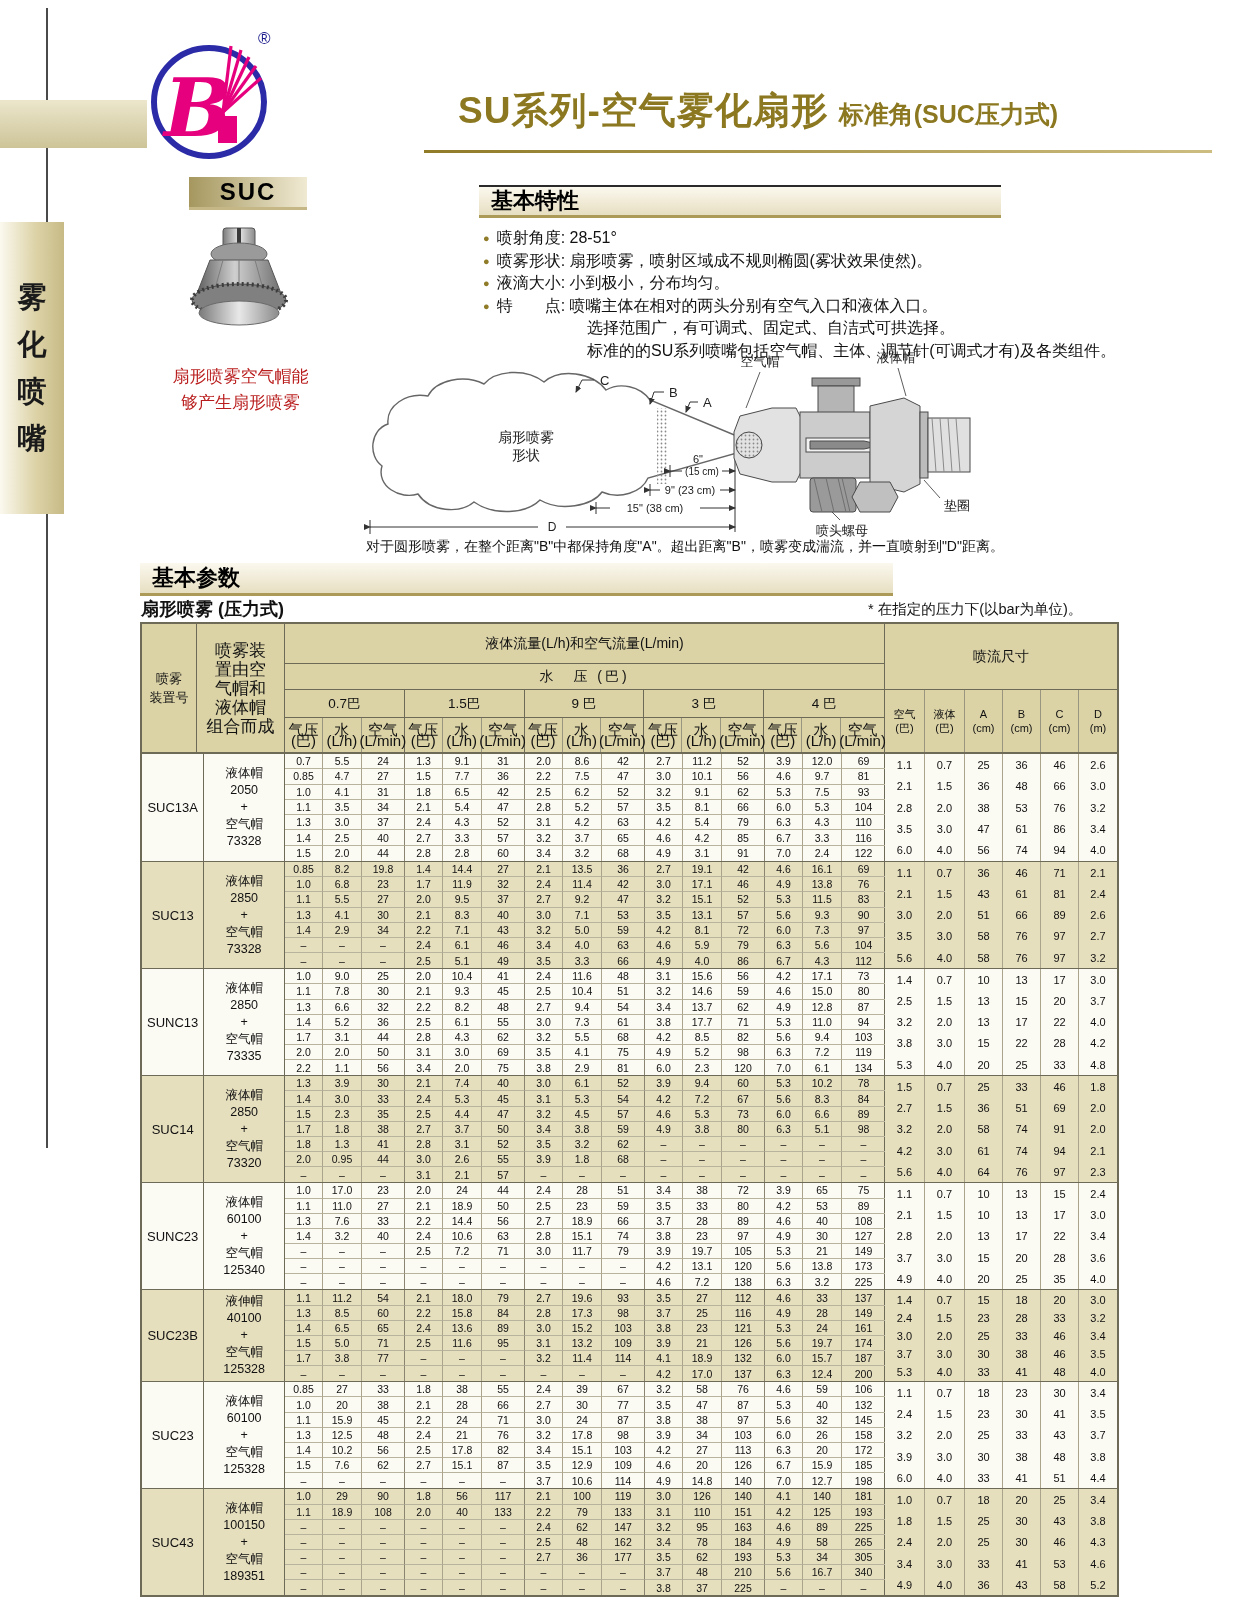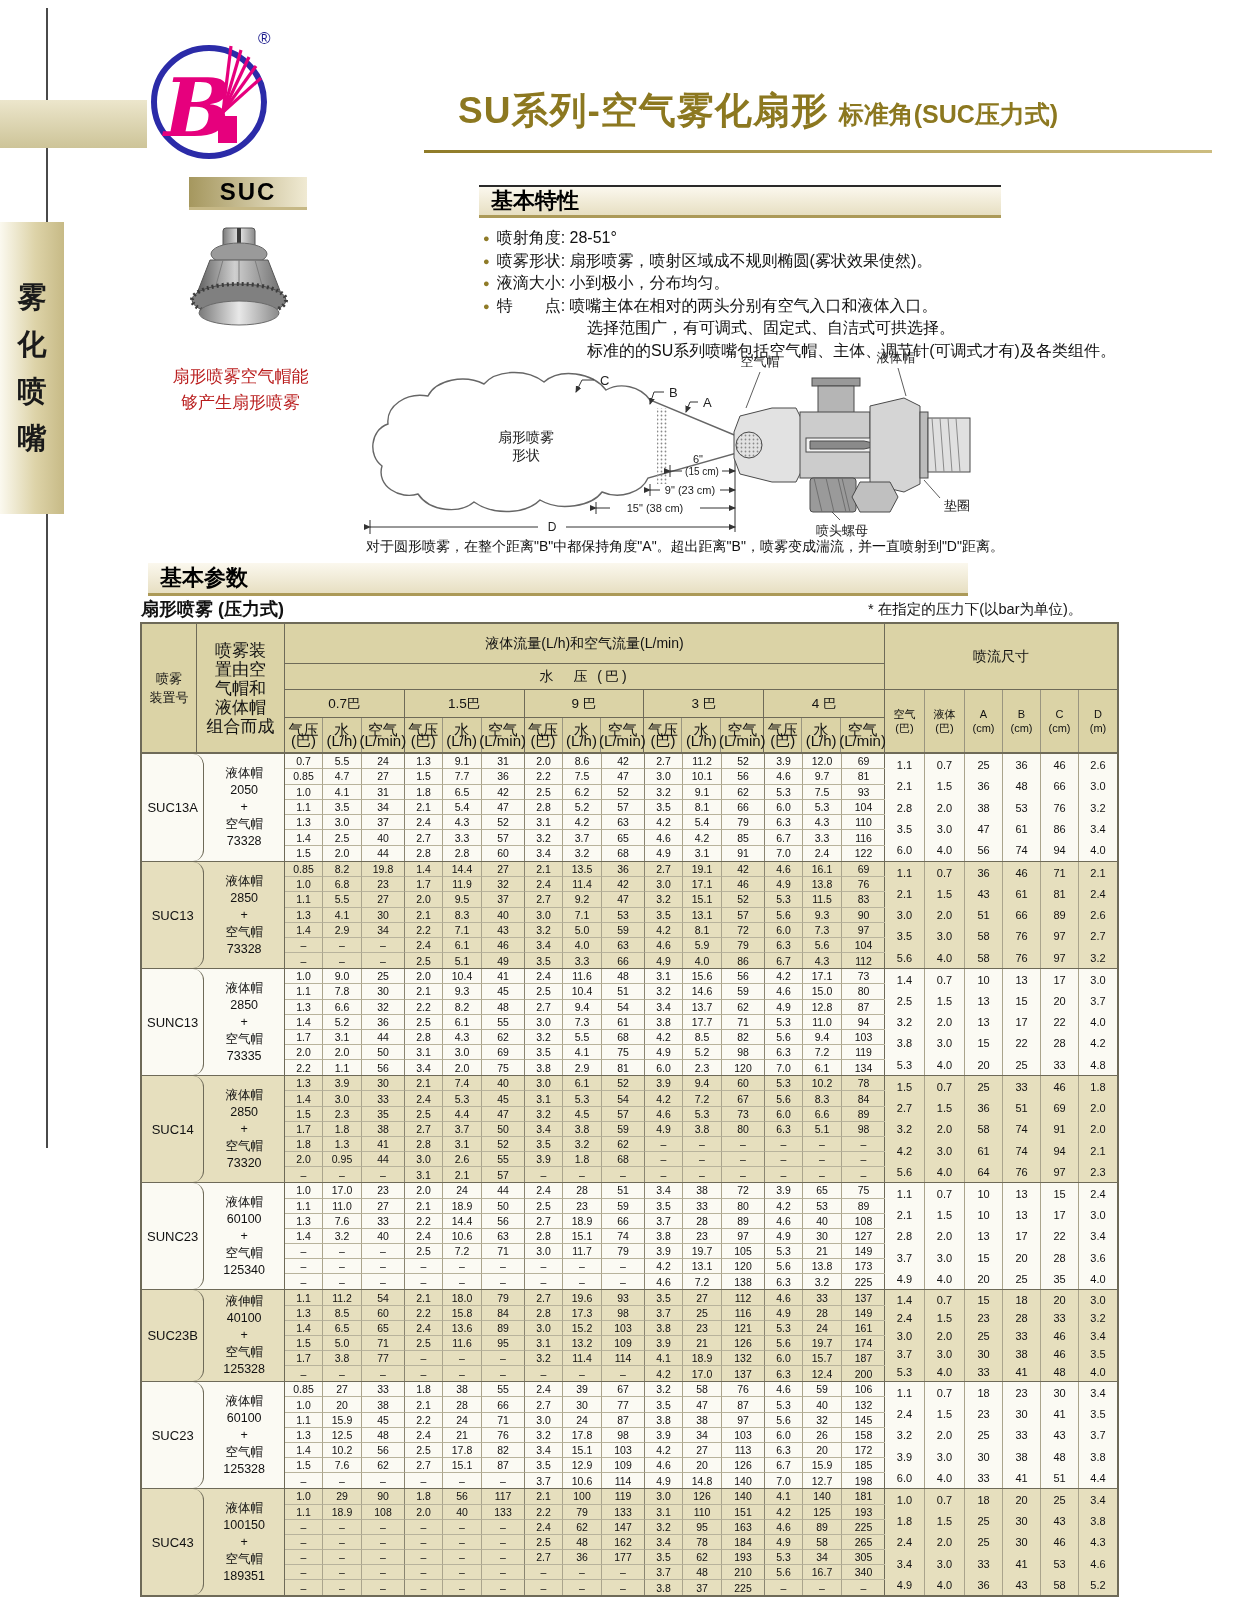--- a/index.html
+++ b/index.html
@@ -29,21 +29,21 @@
              border-bottom:3px solid #c6b886;
              display:flex; align-items:center; justify-content:center;
              font-size:24px; font-weight:bold; color:#000; letter-spacing:2px; }
 
   .sec-bar { position:absolute; height:33px; box-sizing:border-box;
              background:linear-gradient(to bottom,#fbf8ee,#e7dfc2);
              border-bottom:3px solid #ac9a58;
              display:flex; align-items:center; padding-left:12px;
              font-size:22px; font-weight:bold; color:#000; }
   #feat-bar { left:479px; top:185px; width:522px; border-top:2px solid #2a2a2a; }
-  #param-bar { left:148px; top:563px; width:820px; }
+  #param-bar { left:140px; top:563px; width:753px; }
 
   .features { position:absolute; left:483px; top:227px; width:710px; font-size:16px; }
   .feat-line { display:flex; line-height:22.5px; }
   .feat-line .bullet { color:#8f7b28; margin-right:7px; font-size:11px; line-height:22.5px; }
   .feat-line.cont { padding-left:104px; }
 
   .photo { position:absolute; left:183px; top:220px; }
   .photo-caption { position:absolute; left:143px; top:344px; width:195px; text-align:center;
                    font-size:17px; line-height:26px; color:#b91c1c;margin-top:20px; }
 
@@ -75,21 +75,21 @@
   .h-spray { width:232px; display:flex; flex-direction:column; }
   .h-spray-title { height:66px; border-bottom:1px solid #6e6a58; font-size:14px; }
   .h-spray-cols { flex:1; display:flex; }
   .h-spray-cols > div { border-right:1px solid #9a957f; font-size:11px; line-height:14px; white-space:pre-line; }
   .h-spray-cols > div:last-child { border-right:none; }
 
   .pt-group { display:flex; background:#fbfaf3; }
   .pt-group + .pt-group { border-top:1px solid #6e6a58; }
   .pt-group.shaded { background:#e6dfbe; }
   .g-id  { width:68px; border-right:1px solid #6e6a58; display:flex; align-items:center;
-           justify-content:center; font-size:13px;border-radius:11px; }
+           justify-content:center; font-size:13px; }
   .g-cap { width:88px; border-right:1px solid #6e6a58; display:flex; flex-direction:column;
            align-items:center; justify-content:center; font-size:12.5px; line-height:17px; }
   .g-flow { width:600px; border-right:1px solid #6e6a58; display:grid;
             grid-template-columns:38px 39px 43px 38px 39px 43px 38px 39px 43px 38px 39px 43px 38px 39px 43px;
             grid-auto-rows:1fr; }
   .fc { display:flex; align-items:center; justify-content:center; font-size:10.5px;
         border-right:1px solid #aaa48c; border-bottom:1px solid #b8b39c; }
   .fc.c3 { border-right:1px solid #8a8571; }
   .fc.lc { border-right:none; }
   .fc.lr { border-bottom:none; }

